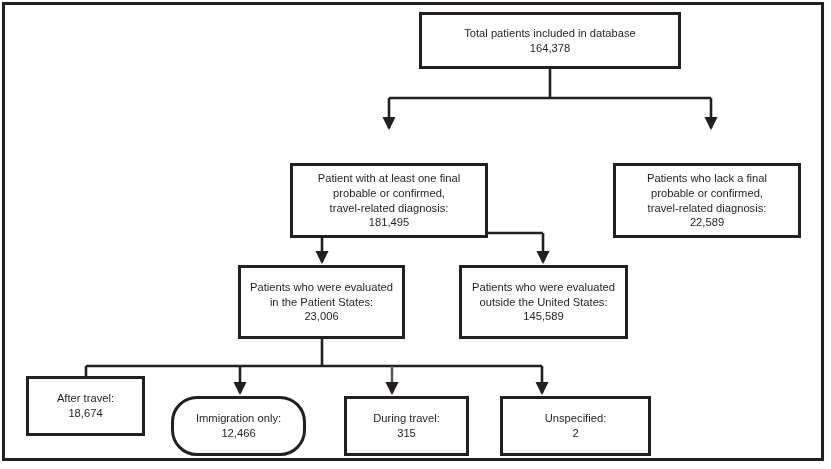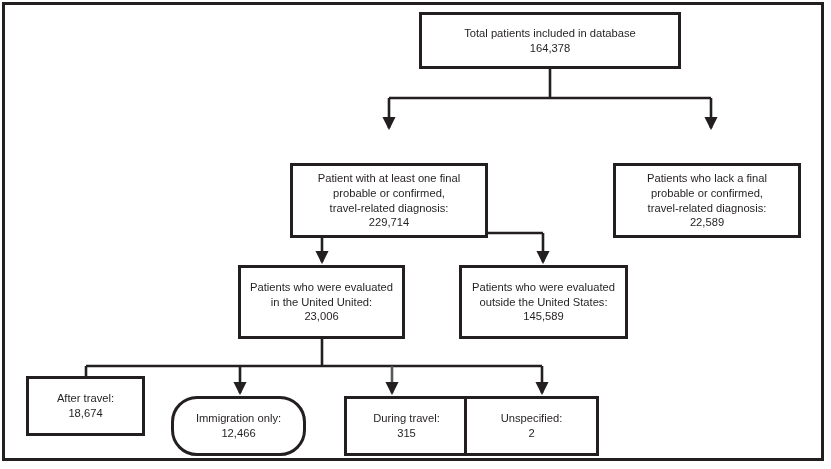--- a/index.html
+++ b/index.html
@@ -63,21 +63,21 @@
   
   #n-withdx  { left: 290px; top: 131px; width: 198px; height: 75px; margin-top: 32px; }
   #n-lackdx  { left: 613px; top: 131px; width: 188px; height: 75px; margin-top: 32px; }
   
   #n-inus    { left: 238px; top: 265px; width: 167px; height: 74px; }
   #n-outus   { left: 459px; top: 265px; width: 169px; height: 74px; }
   
   #n-after   { left: 26px;  top: 376px; width: 119px; height: 60px; }
   #n-immig   { left: 171px; top: 396px; width: 135px; height: 60px; border-radius: 26px; }
   #n-during  { left: 344px; top: 396px; width: 125px; height: 60px; }
-  #n-unspec  { left: 464px; top: 396px; width: 135px; height: 60px; padding-left: 6px; }
+  #n-unspec  { left: 500px; top: 396px; width: 151px; height: 60px; padding-left: 6px; }
 </style>
 </head>
 <body>
 
 <div id="canvas">
 
   <div id="frame"></div>
 
   <svg id="wires" viewBox="0 0 831 469" xmlns="http://www.w3.org/2000/svg">
     <defs>
@@ -109,33 +109,33 @@
 
   <div class="node" id="n-total">
     <span class="ln">Total patients included in database</span>
     <span class="val">164,378</span>
   </div>
 
   <div class="node" id="n-withdx">
     <span class="ln">Patient with at least one final</span>
     <span class="ln">probable or confirmed,</span>
     <span class="ln">travel-related diagnosis:</span>
-    <span class="val">229,714</span>
+    <span class="val">181,495</span>
   </div>
 
   <div class="node" id="n-lackdx">
     <span class="ln">Patients who lack a final</span>
     <span class="ln">probable or confirmed,</span>
     <span class="ln">travel-related diagnosis:</span>
     <span class="val">22,589</span>
   </div>
 
   <div class="node" id="n-inus">
     <span class="ln">Patients who were evaluated</span>
-    <span class="ln">in the United United:</span>
+    <span class="ln">in the Patient States:</span>
     <span class="val">23,006</span>
   </div>
 
   <div class="node" id="n-outus">
     <span class="ln">Patients who were evaluated</span>
     <span class="ln">outside the United States:</span>
     <span class="val">145,589</span>
   </div>
 
   <div class="node" id="n-after">

